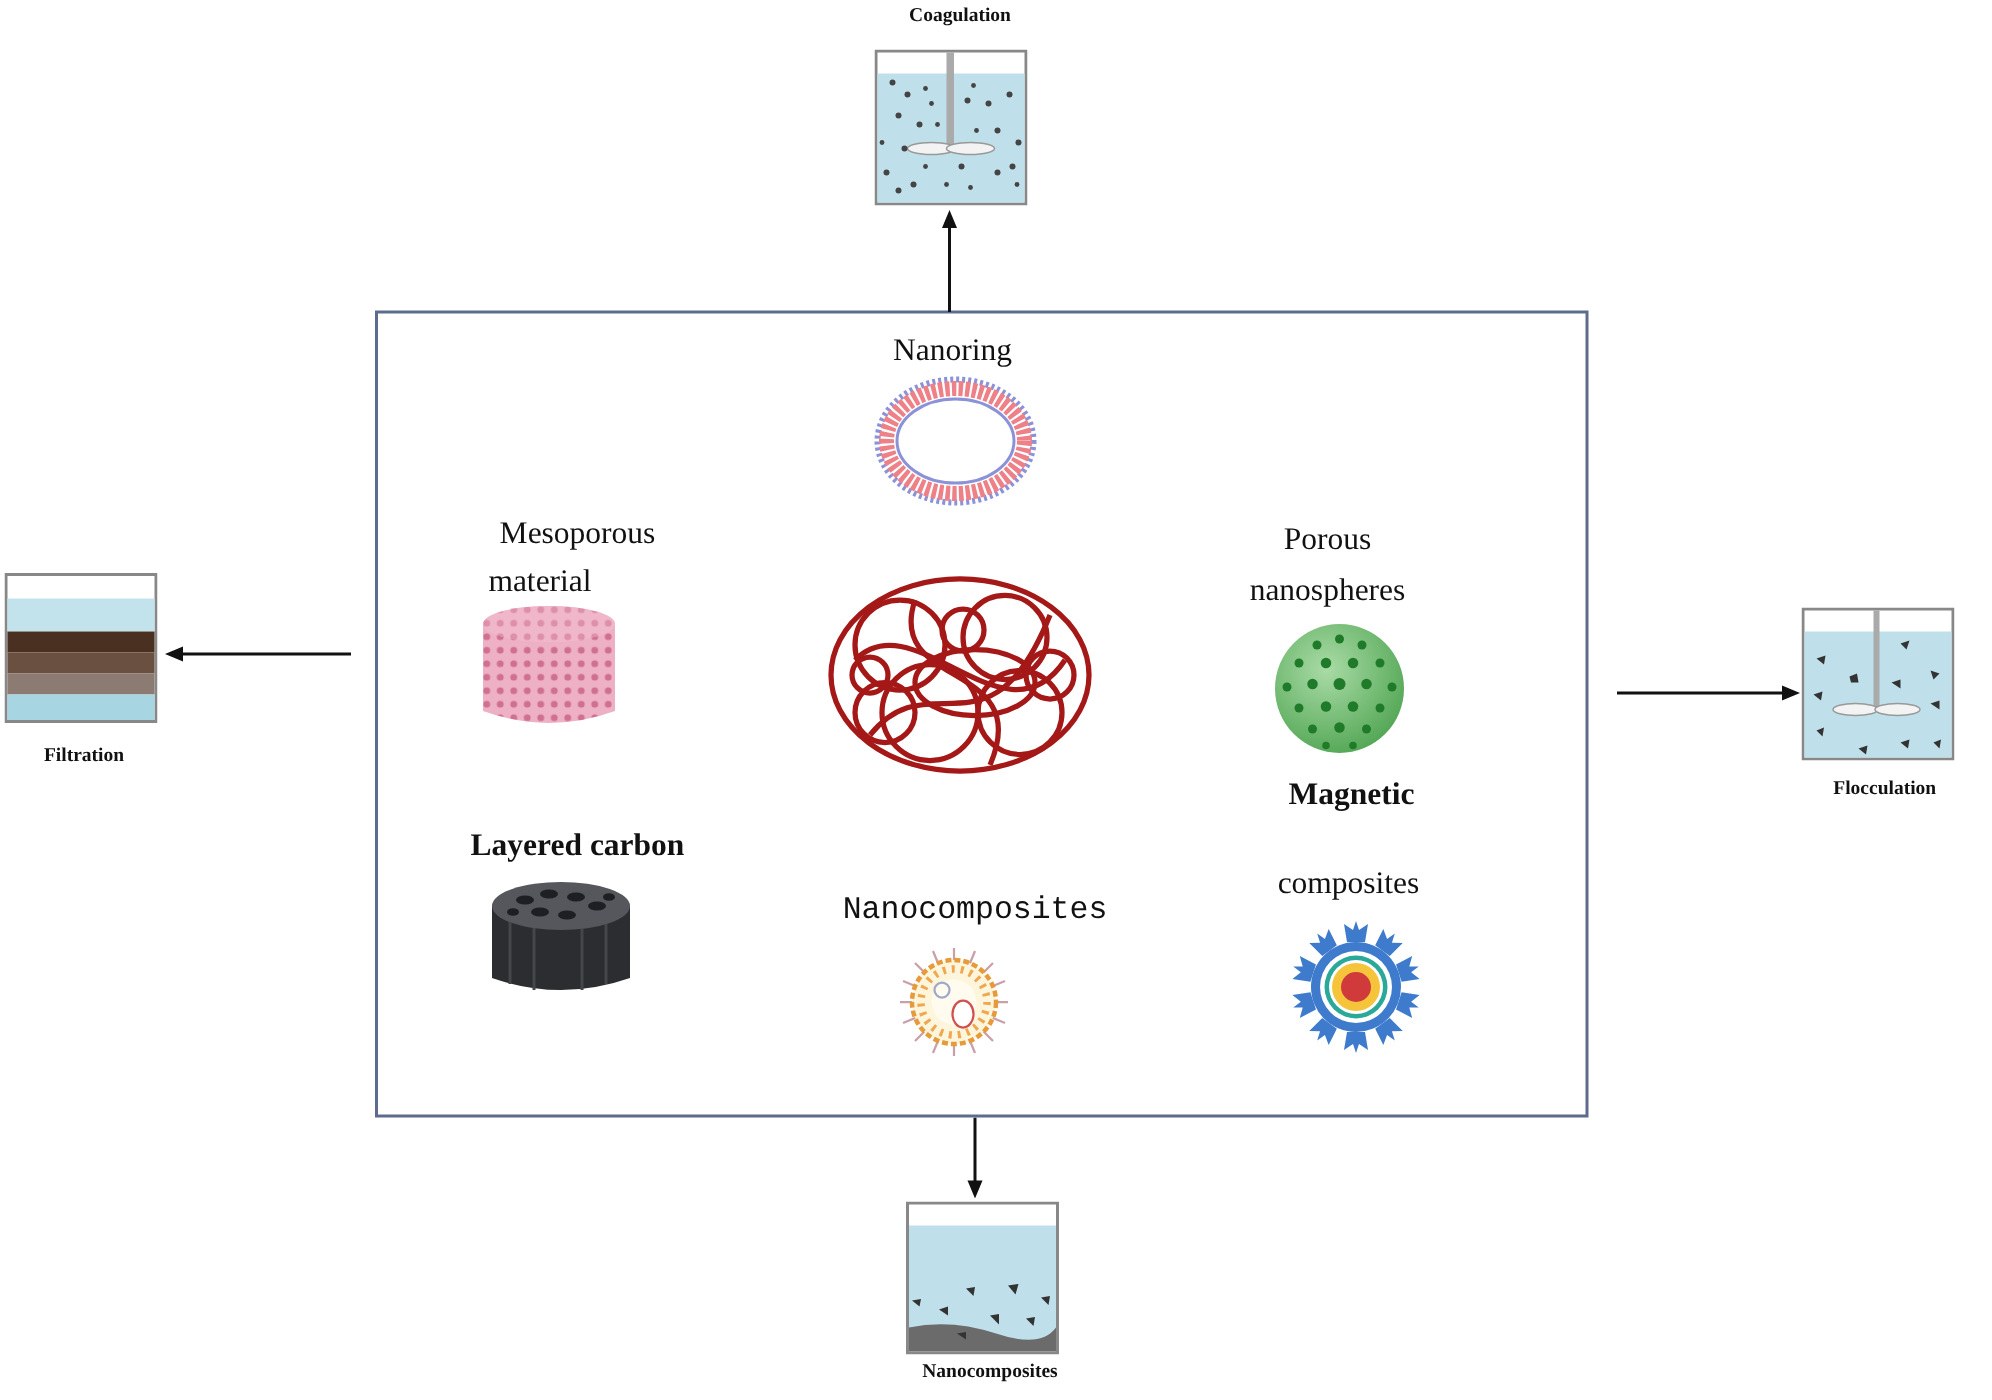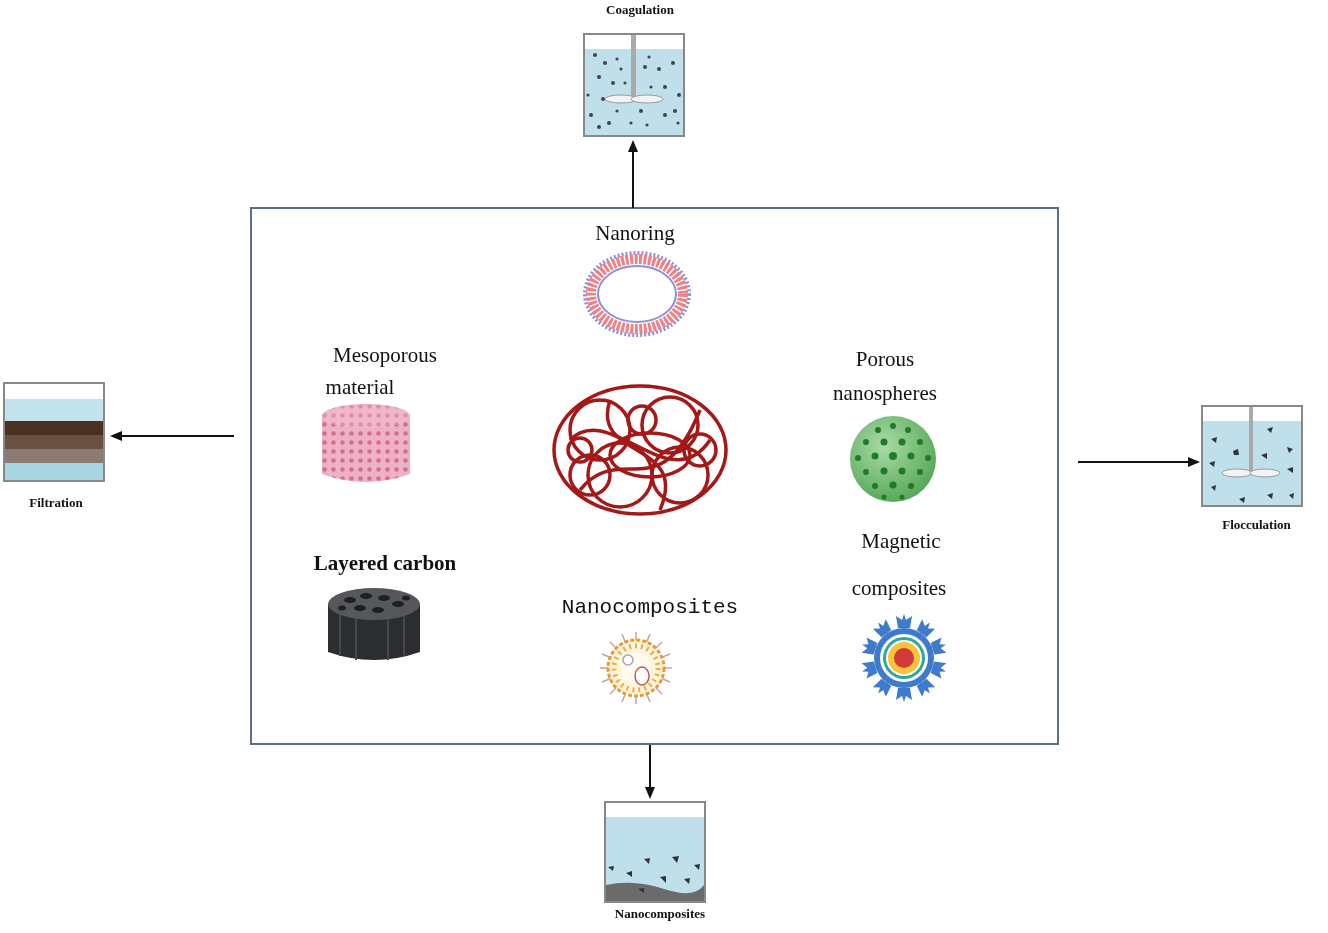--- a/index.html
+++ b/index.html
@@ -253,21 +253,21 @@
         <line x1="2" y1="50" x2="70" y2="22"></line>
     </g>
     <circle cx="36" cy="36" r="28" fill="#fdf6dc" stroke="#e79a3a" stroke-width="3" stroke-dasharray="4 2"></circle>
     <circle cx="36" cy="36" r="22" fill="none" stroke="#f0a850" stroke-width="5" stroke-dasharray="2 4"></circle>
     <circle cx="36" cy="36" r="15" fill="#fffbee"></circle>
     <ellipse cx="42" cy="44" rx="7" ry="9" fill="#fff" stroke="#d05050" stroke-width="1.5"></ellipse>
     <circle cx="28" cy="28" r="5" fill="none" stroke="#9fa8c8" stroke-width="1.5"></circle>
   </svg>
 </div>
 
-<div class="abs mat-label" style="left:826px;top:524px;width:150px;">Magnetic</div>
+<div class="abs mat-label" style="left:826px;top:512px;width:150px;font-weight:bold;">Magnetic</div>
 <div class="abs mat-label" style="left:824px;top:571px;width:150px;">composites</div>
 <div class="abs" style="left:858px;top:614px;">
   <svg width="92" height="88" viewBox="0 0 92 88">
     <g fill="#3e7bcc" transform="translate(46,44)">
       <circle r="30"></circle>
       <g id="tooth">
           <path d="M-6,-30 L-8,-42 L-2,-38 L0,-44 L2,-38 L8,-42 L6,-30 Z"></path>
         </g>
       <use href="#tooth" transform="rotate(36)"></use>
         <use href="#tooth" transform="rotate(72)"></use>

